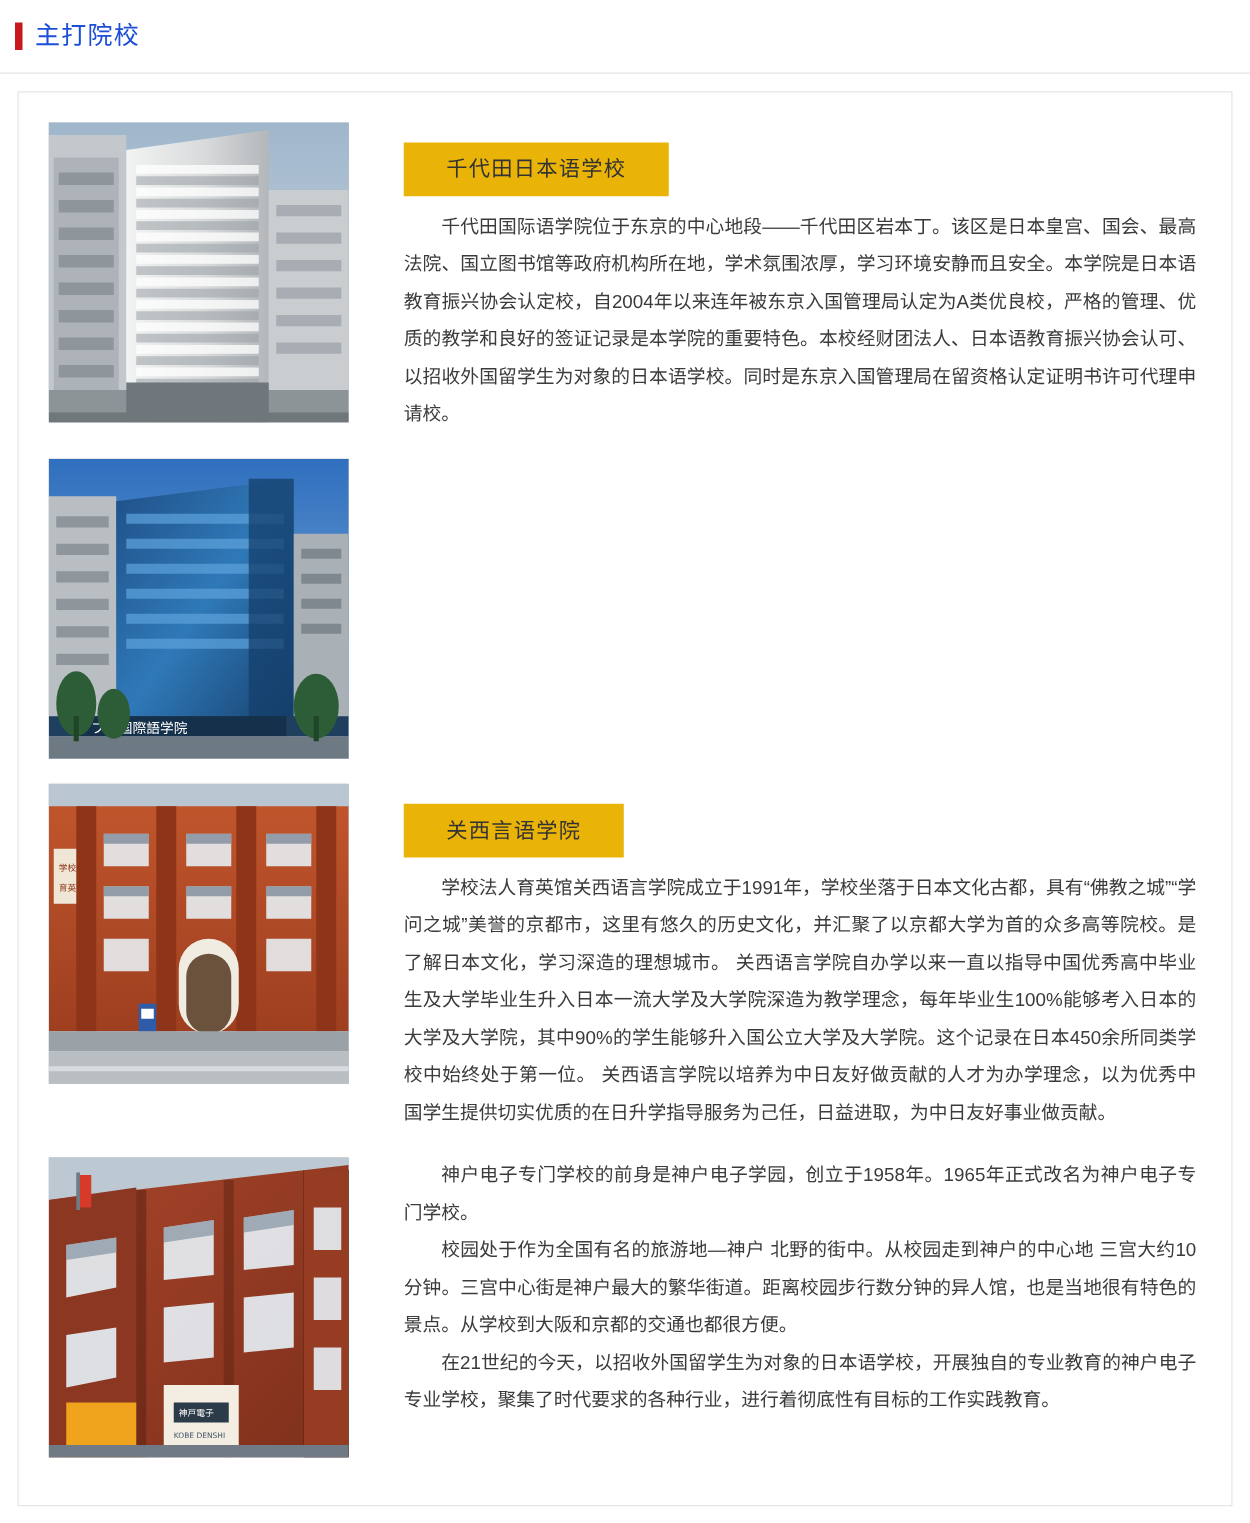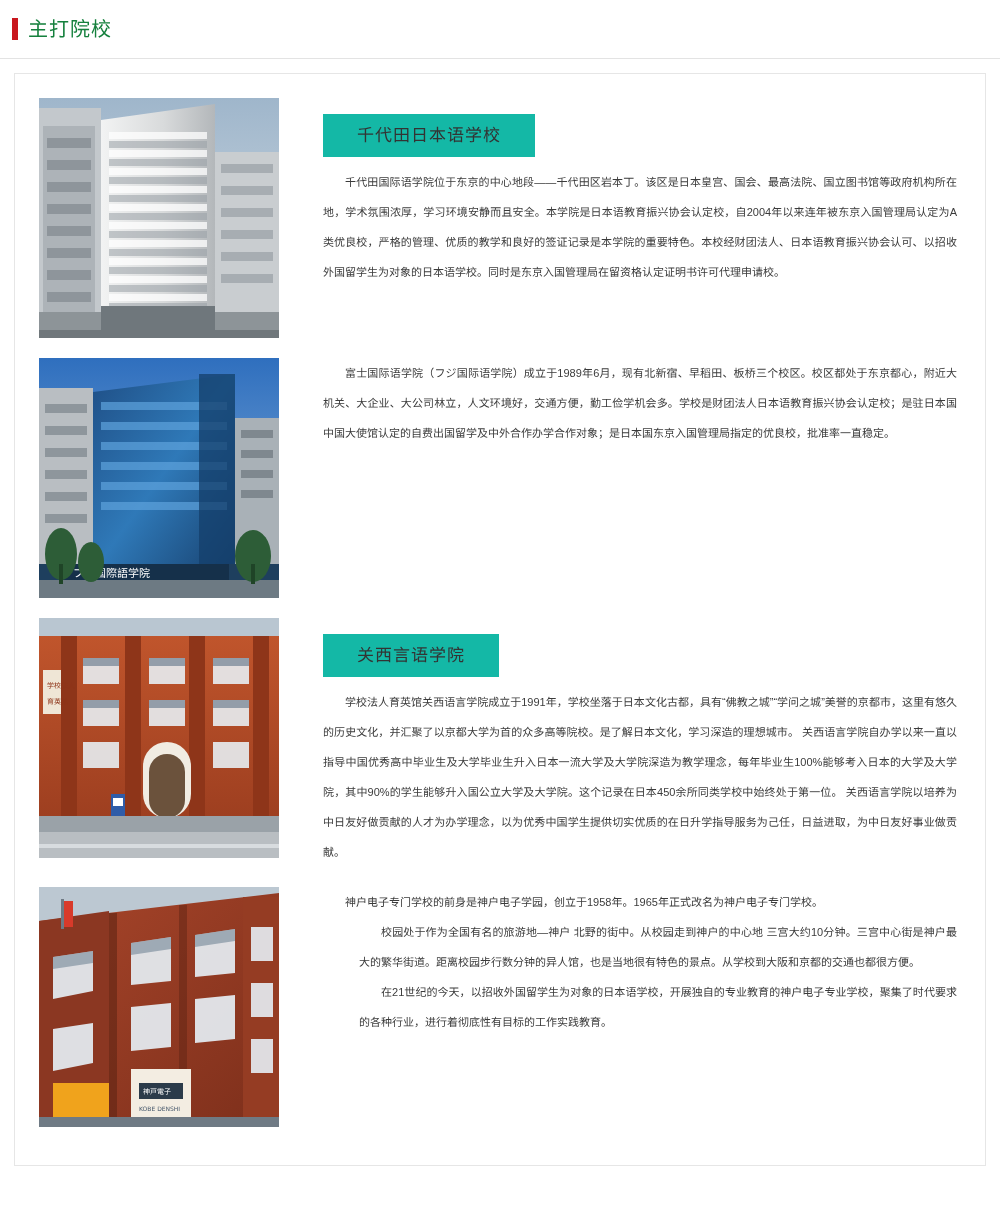--- a/index.html
+++ b/index.html
@@ -31,21 +31,21 @@
   }
   .header-bar {
     width: 6px;
     height: 22px;
     background: #c9171e;
     margin-right: 10px;
     flex: 0 0 auto;
   }
   .header-title {
     font-size: 20px;
-    color: #15803d;
+    color: #1d4ed8;
     letter-spacing: 1px;
     line-height: 1;
   }
   .header-sep {
     height: 1px;
     background: #e3e3e3;
     width: 1000px;
   }
 
   
@@ -82,38 +82,38 @@
 
   .text-cell {
     flex: 1 1 auto;
     padding-left: 68px;
     padding-right: 28px;
     box-sizing: border-box;
   }
 
   .school-name {
     display: inline-block;
-    background: #14b8a6;
+    background: #eab308;
     color: #333333;
     font-size: 17px;
     line-height: 1;
     padding: 13px 34px;
     margin: 16px 0 10px 0;
     letter-spacing: 1px;
   }
 
   .school-desc p {
     margin: 0;
-    font-size: 11px;
+    font-size: 15px;
     line-height: 30px;
     color: #3b3b3b;
     text-indent: 2em;
     text-align: justify;
   }
-  .school-desc p + p { margin-top: 0; margin-left: 36px; }
+  .school-desc p + p { margin-top: 0; }
 </style>
 </head>
 <body>
 
 <div class="page">
 
   <div class="page-header">
     <div class="header-bar"></div>
     <div class="header-title">主打院校</div>
   </div>
@@ -250,23 +250,20 @@
               <ellipse cx="214" cy="198" rx="18" ry="26"></ellipse>
             </g>
             <g fill="#1f4427">
               <rect x="20" y="206" width="4" height="20"></rect>
                 <rect x="212" y="206" width="4" height="20"></rect>
             </g>
           </svg>
         </div>
       </div>
       <div class="text-cell">
-        <div class="school-desc">
-          <p>富士国际语学院（フジ国际语学院）成立于1989年6月，现有北新宿、早稻田、板桥三个校区。校区都处于东京都心，附近大机关、大企业、大公司林立，人文环境好，交通方便，勤工俭学机会多。学校是财团法人日本语教育振兴协会认定校；是驻日本国中国大使馆认定的自费出国留学及中外合作办学合作对象；是日本国东京入国管理局指定的优良校，批准率一直稳定。</p>
-        </div>
       </div>
     </div>
 
     <div class="school-row">
       <div class="thumb-cell">
         <div class="thumb">
           <svg width="240" height="240" viewBox="0 0 240 240" xmlns="http://www.w3.org/2000/svg" aria-hidden="true">
             <defs>
               <linearGradient id="brick3" x1="0" y1="0" x2="0" y2="1">
                 <stop offset="0%" stop-color="#c0552c"></stop>

